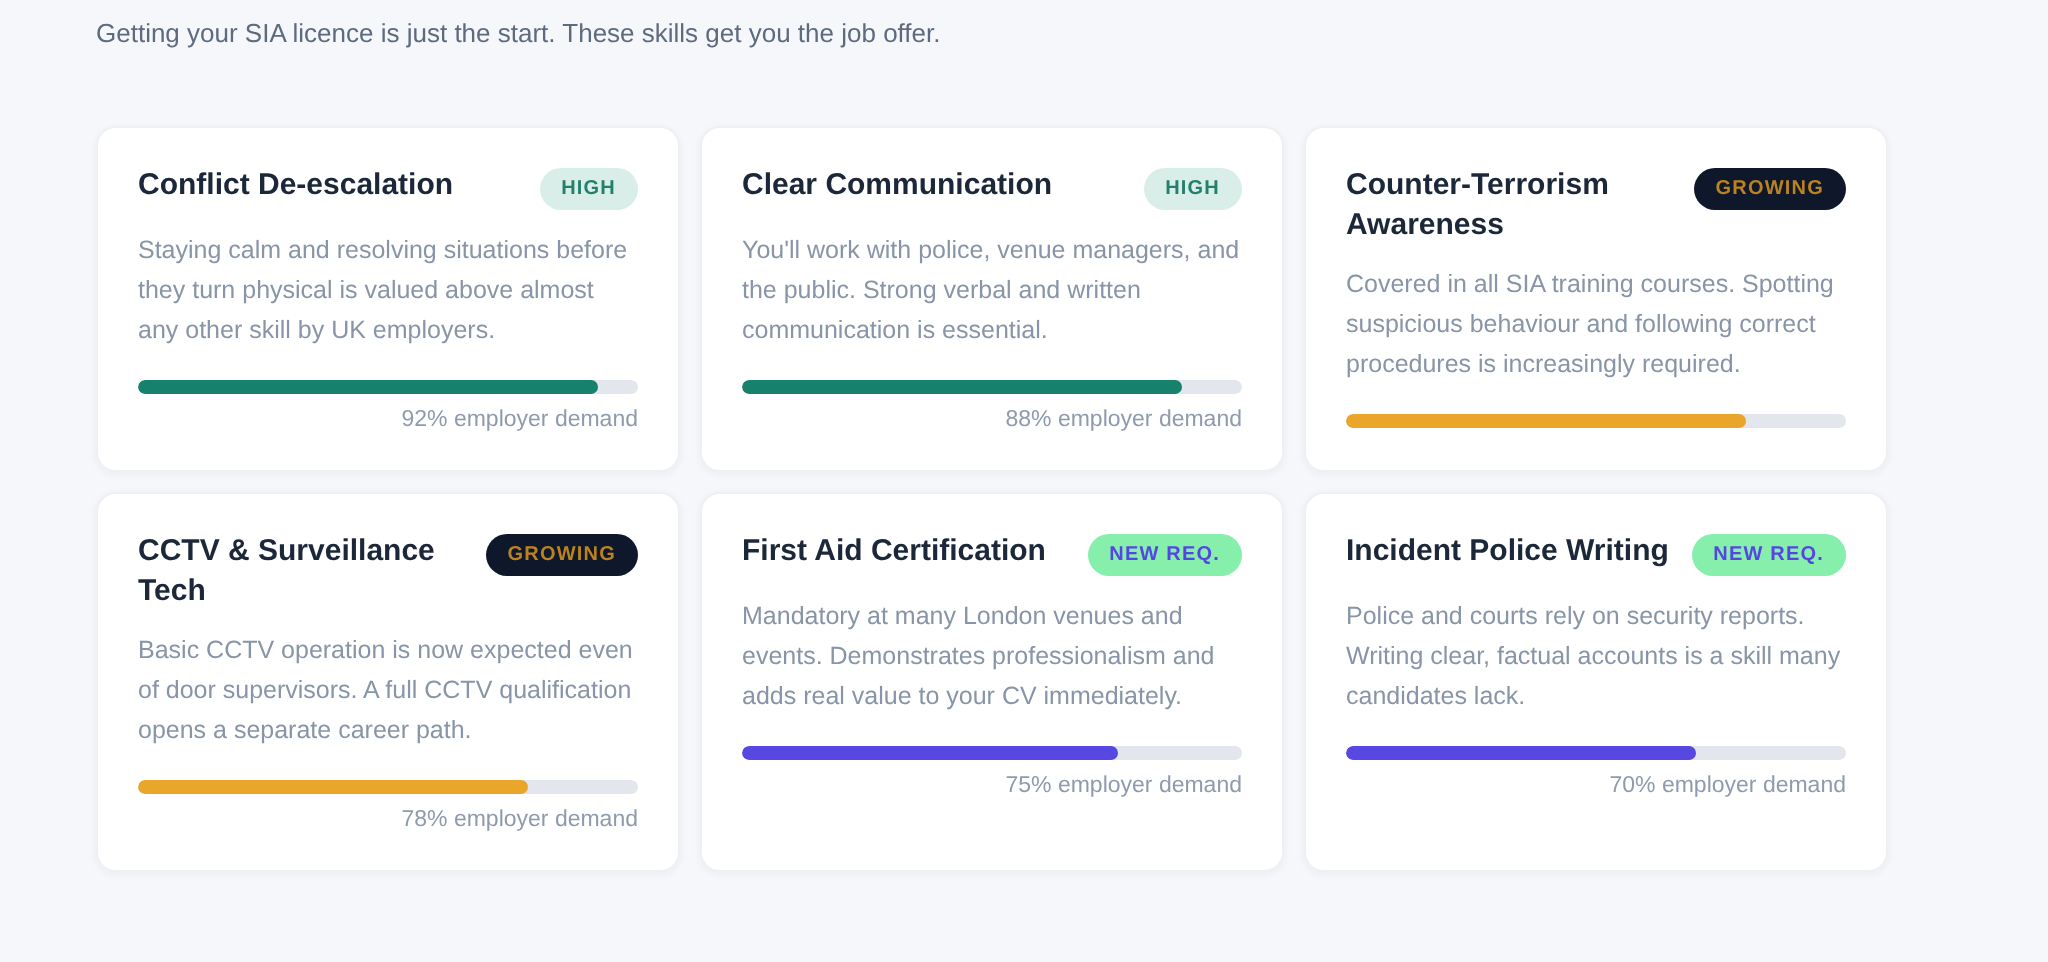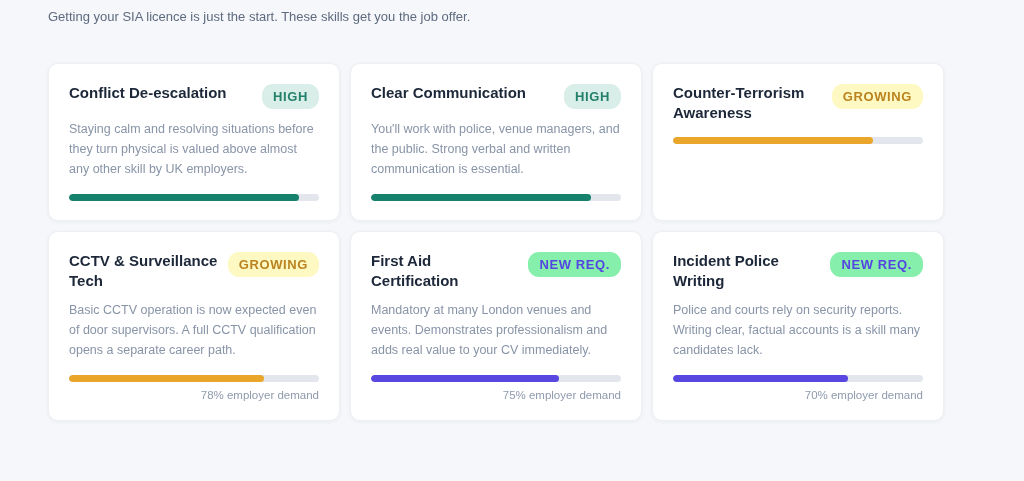--- a/index.html
+++ b/index.html
@@ -41,30 +41,30 @@
     align-items: flex-start;
     gap: 10px;
   }
   .card-title {
     font-size: 15px;
     font-weight: bold;
     color: #1c2739;
     line-height: 1.3;
   }
   .badge {
-    font-size: 13px;
+    font-size: 10px;
     font-weight: bold;
     letter-spacing: 0.6px;
     padding: 5px 11px;
     border-radius: 11px;
     white-space: nowrap;
     margin-top: 1px;
   }
   .badge--high    { background: #d9eee8; color: #22806b; }
-  .badge--growing { background: #fef9c3; color: #bb831f; }
+  .badge--growing { background: #0f172a; color: #bb831f; }
   .badge--new     { background: #86efac; color: #5546e2; }
   .card-desc {
     margin-top: 10px;
     font-size: 12.5px;
     line-height: 1.6;
     color: #8894a7;
   }
   .bar-track {
     margin-top: 15px;
     height: 7px;
@@ -92,38 +92,41 @@
   <div class="grid">
   <div class="card">
     <div class="card-head">
       <div class="card-title">Conflict De-escalation</div>
       <div class="badge badge--high">HIGH</div>
     </div>
     <div class="card-desc">Staying calm and resolving situations before they turn physical is valued above almost any other skill by UK employers.</div>
     <div class="bar-track">
       <div class="bar-fill" style="width: 92%; background: rgb(22, 129, 108);"></div>
     </div>
+    <div class="demand-label">92% employer demand</div>
   </div>
 
   <div class="card">
     <div class="card-head">
       <div class="card-title">Clear Communication</div>
       <div class="badge badge--high">HIGH</div>
     </div>
     <div class="card-desc">You'll work with police, venue managers, and the public. Strong verbal and written communication is essential.</div>
     <div class="bar-track">
       <div class="bar-fill" style="width: 88%; background: rgb(22, 129, 108);"></div>
     </div>
+    <div class="demand-label">88% employer demand</div>
   </div>
 
   <div class="card">
     <div class="card-head">
       <div class="card-title">Counter-Terrorism Awareness</div>
       <div class="badge badge--growing">GROWING</div>
     </div>
+    <div class="card-desc">Covered in all SIA training courses. Spotting suspicious behaviour and following correct procedures is increasingly required.</div>
     <div class="bar-track">
       <div class="bar-fill" style="width: 80%; background: rgb(233, 166, 43);"></div>
     </div>
   </div>
 
   <div class="card">
     <div class="card-head">
       <div class="card-title">CCTV &amp; Surveillance Tech</div>
       <div class="badge badge--growing">GROWING</div>
     </div>

